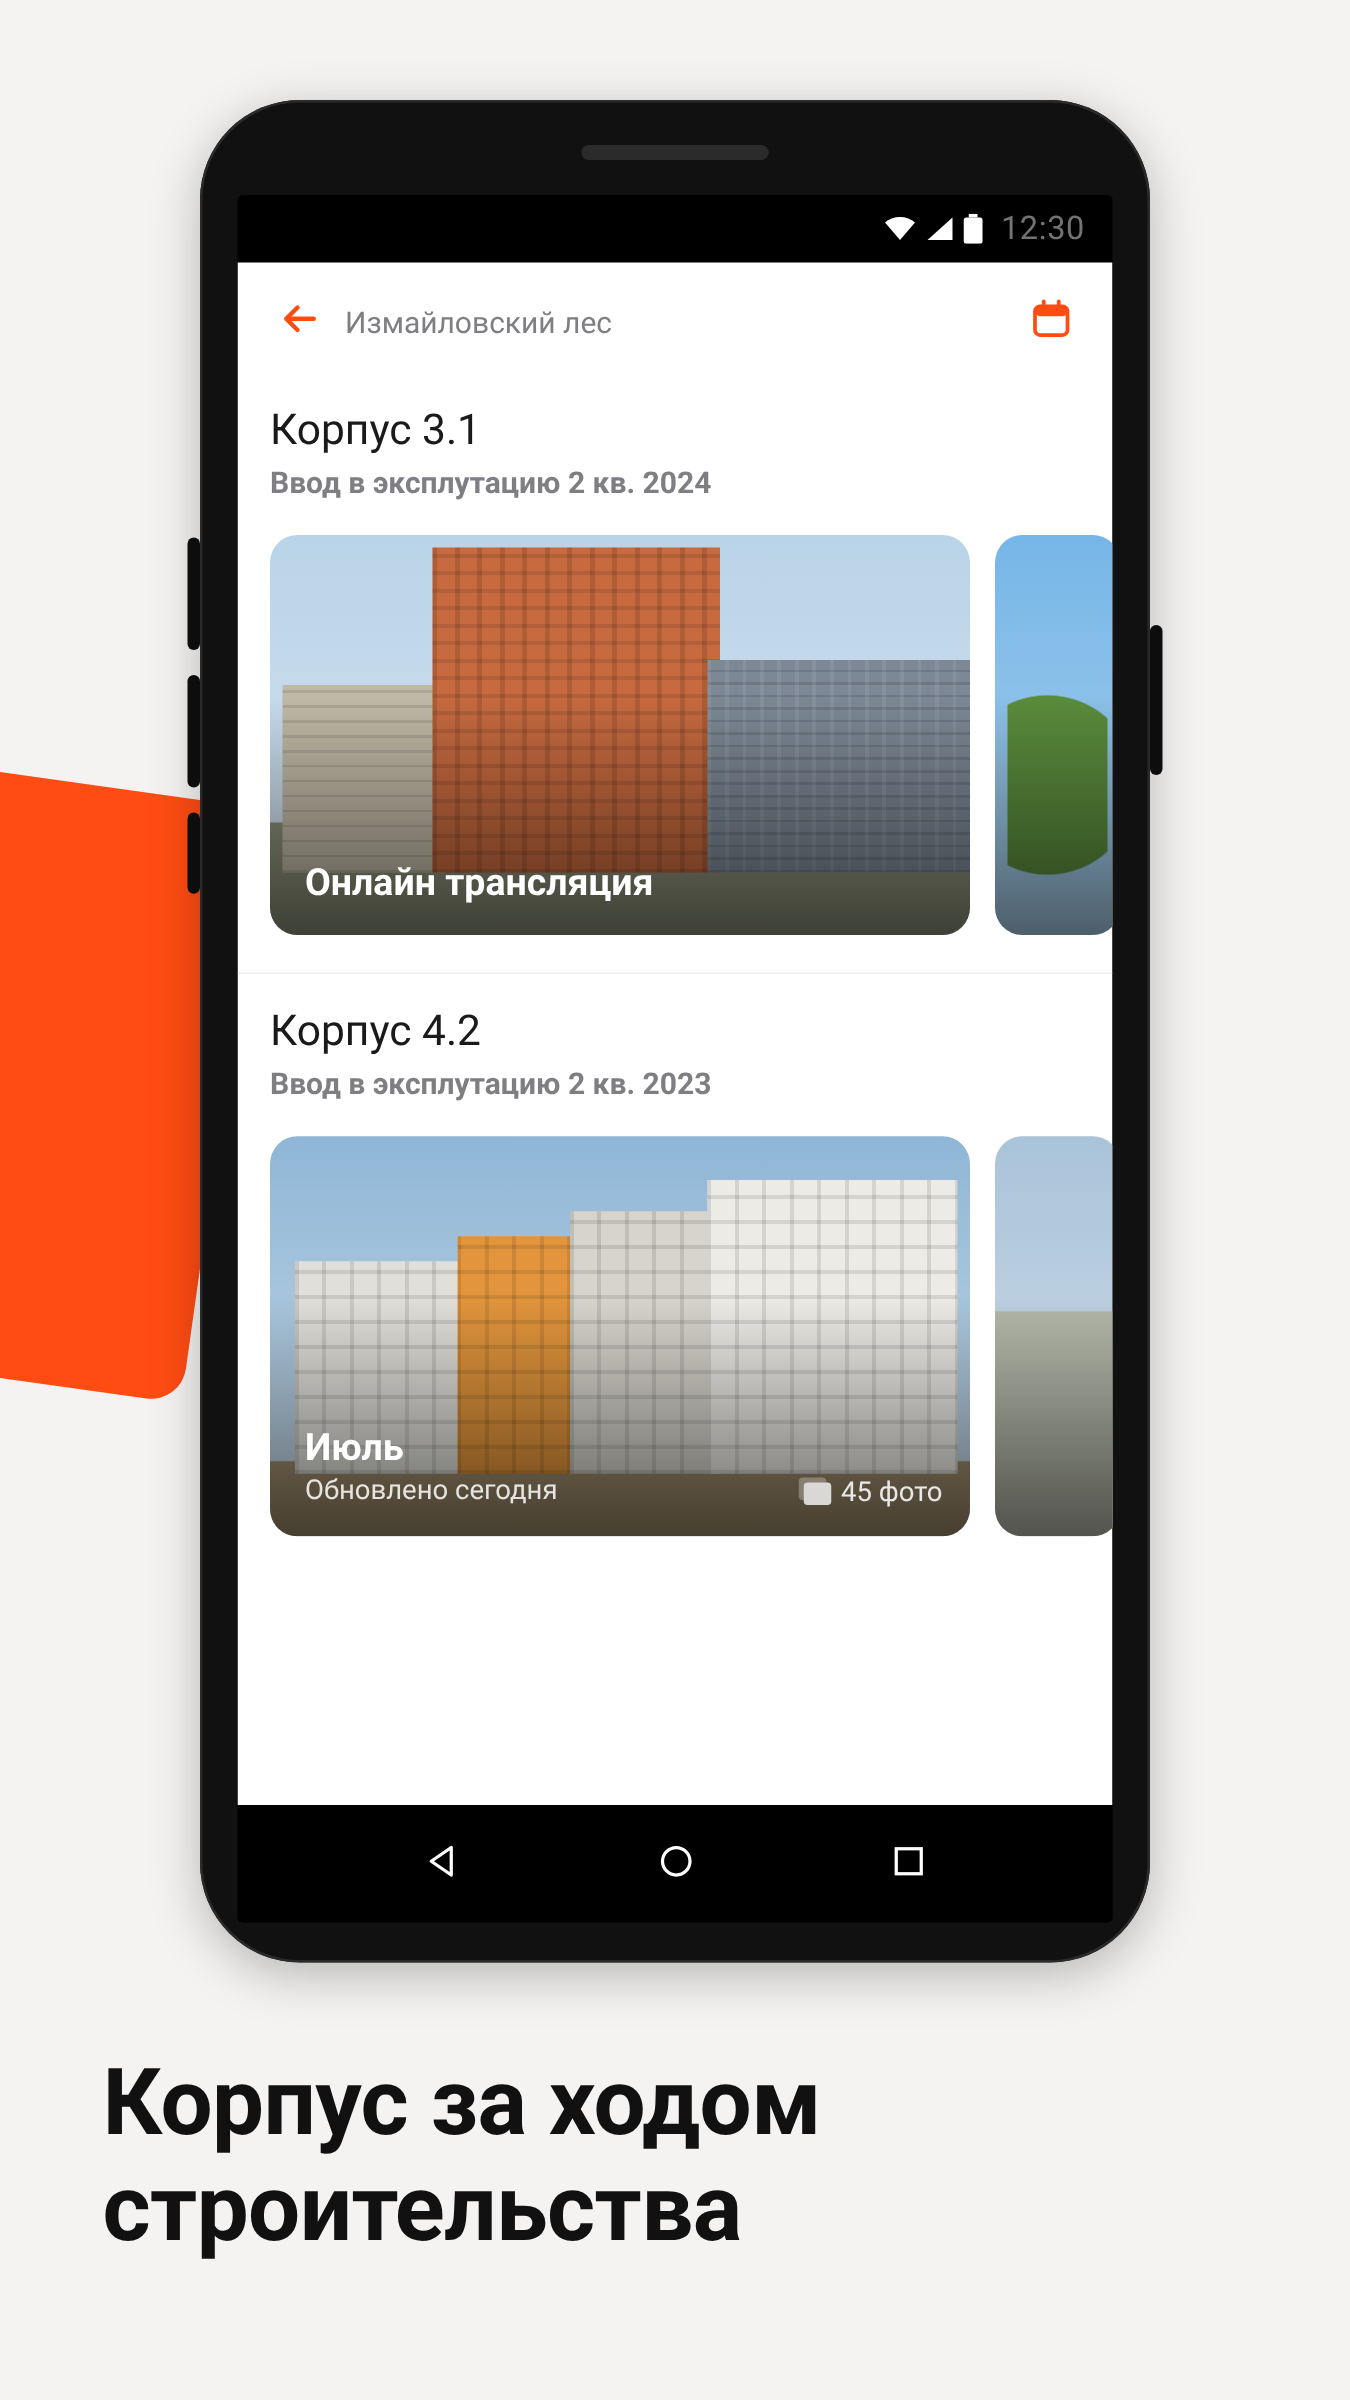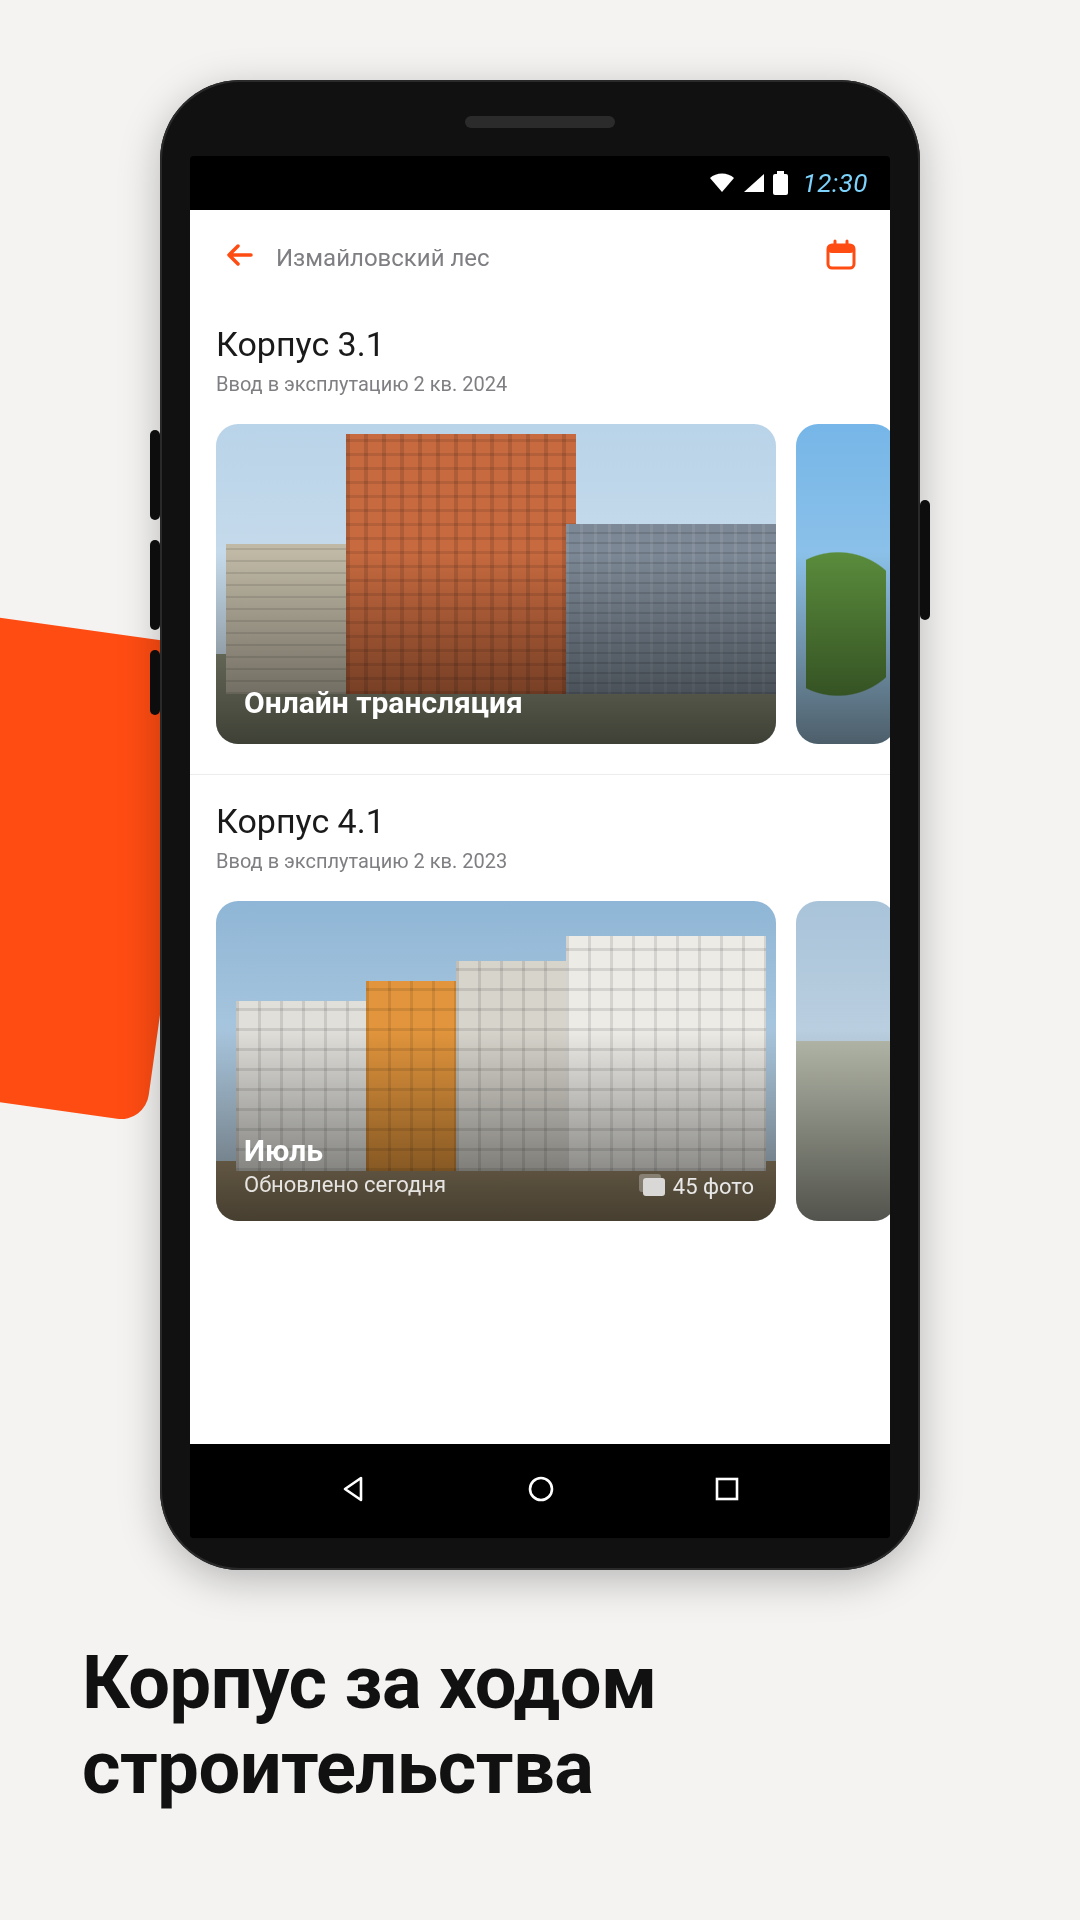--- a/index.html
+++ b/index.html
@@ -51,21 +51,21 @@
     position:absolute;
     left:30px; right:30px; top:76px; bottom:32px;
     background:#000;
     border-radius:4px;
     overflow:hidden;
   }
 
   
   .statusbar {
     height:54px; display:flex; align-items:center; justify-content:flex-end;
-    padding:0 22px; color:#7dd3fc; gap:6px;font-style:italic;
+    padding:0 22px; color:#737373; gap:6px;
   }
   .wifi, .cell, .batt { display:inline-block; }
   .wifi svg, .cell svg, .batt svg { display:block; }
   .clock { font-size:26px; font-weight:400; margin-left:8px; letter-spacing:.5px; }
 
   
   .app {
     position:absolute; left:0; right:0; top:54px; bottom:94px;
     background:#fff;
     display:flex; flex-direction:column;
@@ -79,21 +79,21 @@
   .appbar-titles { flex:1; margin-left:14px; }
   .appbar-title { font-size:34px; font-weight:700; color:#1a1a1a; line-height:1.15; }
   .appbar-sub { font-size:24px; color:#7f7f83; margin-top:6px; }
   .cal-btn { width:46px; height:46px; display:flex; align-items:center; justify-content:center; flex-shrink:0; }
 
   .content { flex:1; overflow:hidden; }
 
   .section { padding: 26px 26px 30px 26px; border-bottom:1px solid #ececec; }
   .section:last-child { border-bottom:none; }
   .sec-title { font-size:34px; font-weight:400; color:#1a1a1a; }
-  .sec-sub { font-size:20px; color:#7f7f83; margin-top:8px; }
+  .sec-sub { font-size:24px; color:#7f7f83; margin-top:8px;font-weight:bold; }
 
   .cards-row {
     display:flex; gap:20px; margin-top:28px;
   }
   .card {
     position:relative; width:560px; height:320px; flex-shrink:0;
     border-radius:22px; overflow:hidden;
     background:#9ab;
   }
   .card-peek { width:100px; }
@@ -230,21 +230,21 @@
               </div>
             </div>
             <div class="card card-peek peek1">
               <div class="tree"></div>
               <div class="overlay"></div>
             </div>
           </div>
         </div>
 
         <div class="section">
-          <div class="sec-title">Корпус 4.1</div>
+          <div class="sec-title">Корпус 4.2</div>
           <div class="sec-sub">Ввод в эксплутацию 2 кв. 2023</div>
           <div class="cards-row">
             <div class="card scene2">
               <div class="ground"></div>
               <div class="b1"></div>
                 <div class="b2"></div>
                 <div class="b3"></div>
                 <div class="b4"></div>
               <div class="overlay"></div>
               <div class="card-label">

